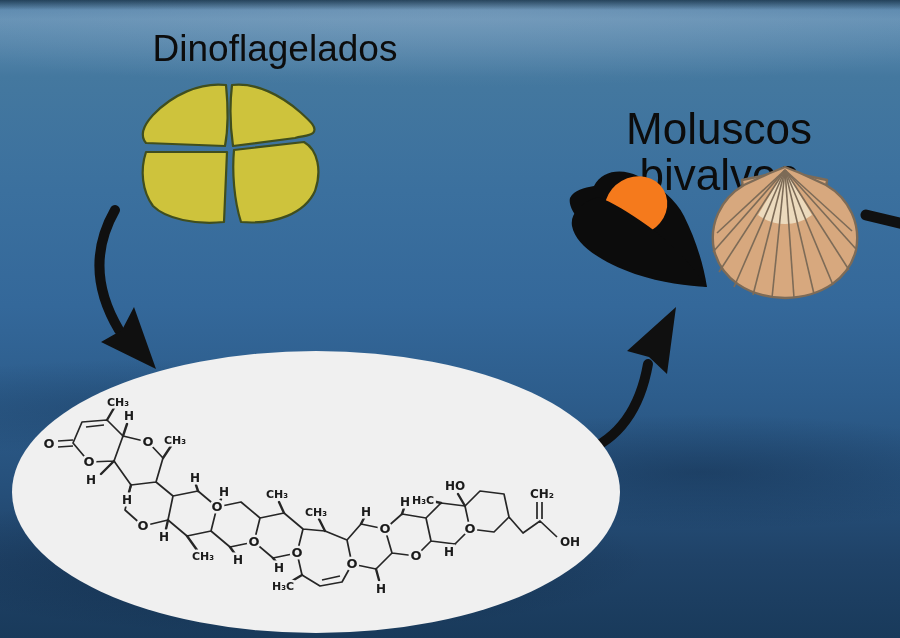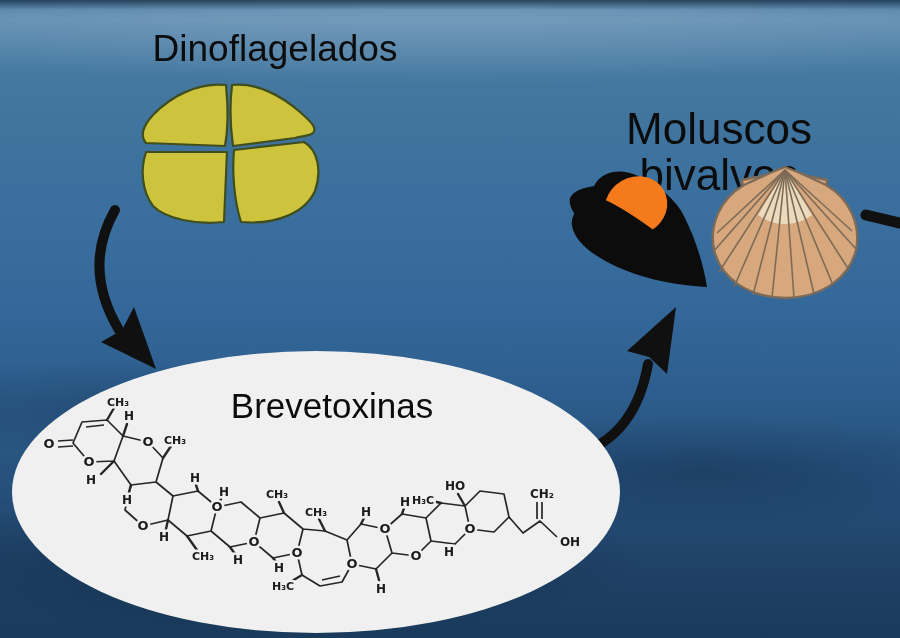--- a/index.html
+++ b/index.html
@@ -80,21 +80,20 @@
         <path d="M85,15 L133,130"></path>
       <path d="M85,15 L149,115"></path>
         <path d="M85,15 L156,94"></path>
         <path d="M85,15 L152,76"></path>
     </g>
   </svg>
 
   <svg style="left:0;top:0" width="900" height="638" viewBox="0 0 900 638">
     <ellipse cx="316" cy="492" rx="304" ry="141" fill="var(--ellipse-fill,#f0f0f0)"></ellipse>
   </svg>
-  <div class="title" id="t-brev">Brevetoxinas</div>
 
   <svg class="mol" style="left:25px;top:390px" width="560" height="230" viewBox="0 0 560 230">
     <g fill="none" stroke="var(--bond,#262626)" stroke-width="1.7" stroke-linejoin="round">
       <path d="
         M48,53 L57,32 L82,30 L98,46 L89,71 L64,72 Z
         M98,46 L123,52 L138,68 L131,92 L106,95 L89,71 Z
         M106,95 L131,92 L148,106 L143,130 L118,136 L100,120 Z
         M148,106 L173,101 L192,117 L186,141 L162,146 L143,130 Z
         M192,117 L216,112 L235,128 L229,152 L205,157 L186,141 Z
         M235,128 L259,123 L278,139 L272,163 L248,168 L229,152 Z

